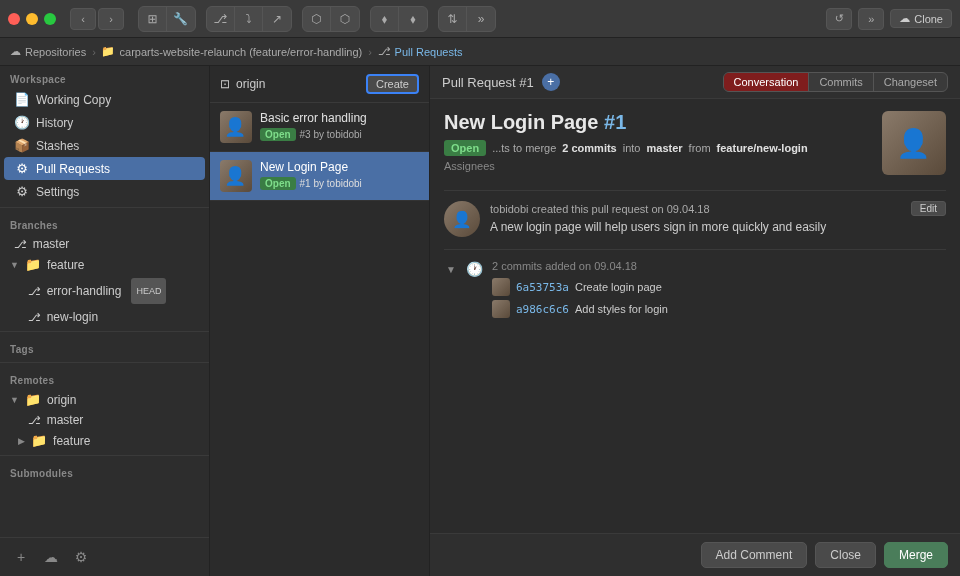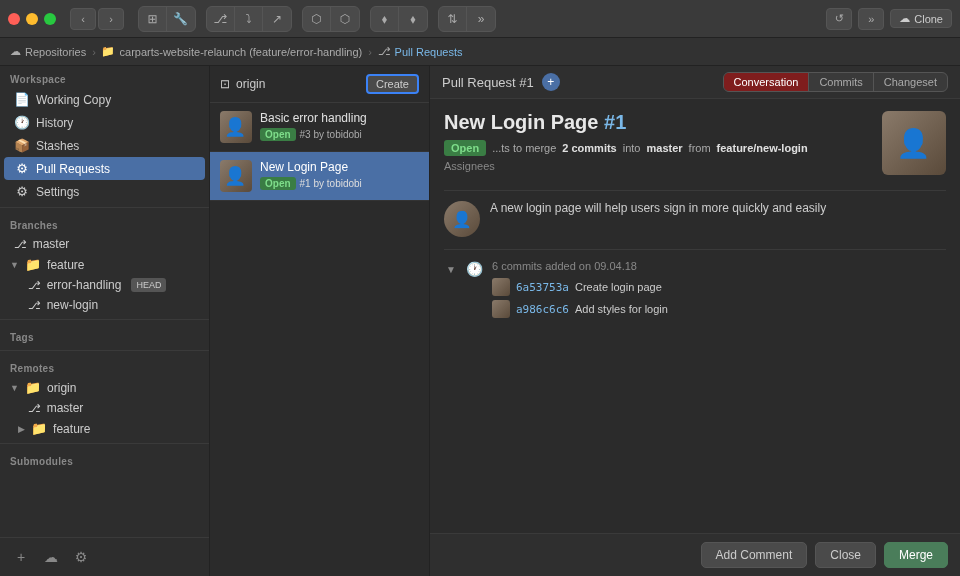--- a/index.html
+++ b/index.html
@@ -146,21 +146,21 @@
       gap: 6px;
       padding: 3px 10px 3px 10px;
       cursor: pointer;
       color: #ccc;
     }
     .branch-group-item .chevron { font-size: 9px; color: #888; }
     .head-badge {
       background: #555;
       color: #ccc;
       font-size: 9px;
-      padding: 2px 5px;
+      padding: 8px 5px;
       border-radius: 3px;
       margin-left: 4px;
     }
     .sidebar-bottom {
       margin-top: auto;
       padding: 8px 10px;
       display: flex;
       gap: 8px;
       border-top: 1px solid #3a3a3a;
     }
@@ -650,32 +650,40 @@
         </div>
       </div>
 
       <div class="pr-divider"></div>
 
       <div class="conv-item">
         <div class="conv-avatar">
           <div style="width:100%;height:100%;background:linear-gradient(135deg,#8a7a6a,#5a4a3a);display:flex;align-items:center;justify-content:center;font-size:16px;">👤</div>
         </div>
         <div class="conv-body">
+          <div class="conv-header">
+            <span class="conv-author">
+              <span>tobidobi</span>
+              <span> created this pull request on </span>
+              <span>09.04.18</span>
+            </span>
+            <button class="edit-btn">Edit</button>
+          </div>
           <div class="conv-text">A new login page will help users sign in more quickly and easily</div>
         </div>
       </div>
 
       <div class="pr-divider"></div>
 
       <div class="commits-section">
         <div class="commits-toggle">▼</div>
         <div class="commits-icon">🕐</div>
         <div class="commits-content">
           <div class="commits-header">
-            <span>6 commits added on</span>
+            <span>2 commits added on</span>
             <span> </span>
             <span>09.04.18</span>
           </div>
           <div class="commit-row">
             <div class="commit-mini-avatar">
               <div style="width:100%;height:100%;background:linear-gradient(135deg,#8a7a6a,#5a4a3a);"></div>
             </div>
             <span class="commit-hash">6a53753a</span>
             <span class="commit-msg">Create login page</span>
           </div>

